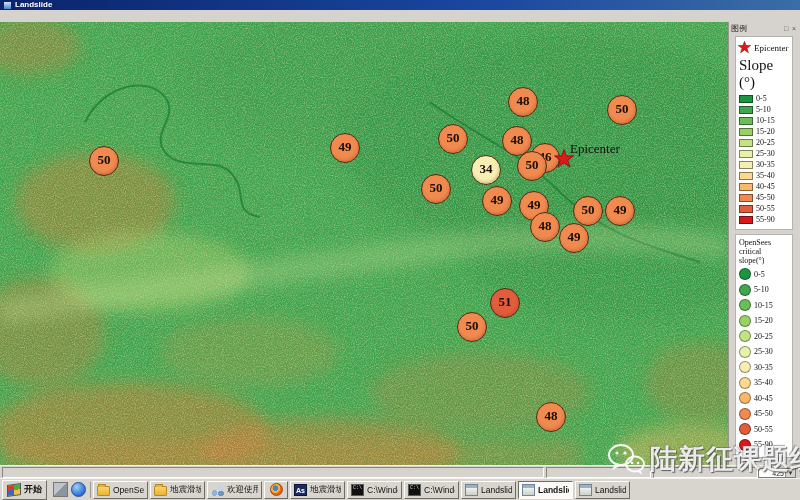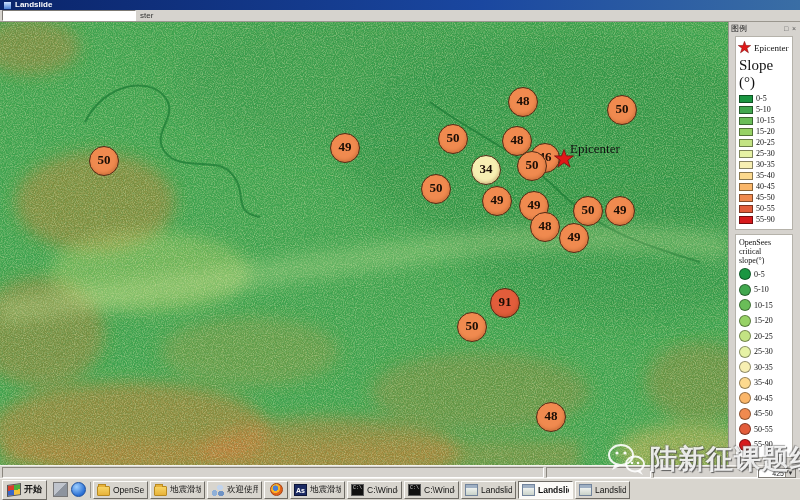--- a/index.html
+++ b/index.html
@@ -121,24 +121,20 @@
 </head>
 <body>
 
 <div class="window">
 
   <div class="titlebar">
     <span class="appicon"></span>
     <span class="title">Landslide</span>
   </div>
 
-  <div class="toolbar">
-    <div class="combo"></div>
-    <span class="fragment">ster</span>
-  </div>
 
   <div class="map-area">
     <svg width="728" height="443" viewBox="0 0 728 443" preserveAspectRatio="none">
       <defs>
         <filter id="fLight" x="0" y="0" width="100%" height="100%">
           <feTurbulence type="fractalNoise" baseFrequency="0.9" numOctaves="2" seed="11"></feTurbulence>
           <feColorMatrix type="matrix" values="0 0 0 0 0.96  0 0 0 0 0.90  0 0 0 0 0.52  0 0 0 1.6 -0.62"></feColorMatrix>
         </filter>
         <filter id="fDark" x="0" y="0" width="100%" height="100%">
           <feTurbulence type="fractalNoise" baseFrequency="0.55" numOctaves="2" seed="4"></feTurbulence>
@@ -189,21 +185,21 @@
         <div class="marker" style="left: 530px; top: 121px; background: rgb(240, 138, 79);">46</div>
         <div class="marker" style="left: 517px; top: 129px; background: rgb(240, 138, 79);">50</div>
         <div class="marker" style="left: 471px; top: 133px; background: rgb(247, 239, 178);">34</div>
         <div class="marker" style="left: 421px; top: 152px; background: rgb(240, 138, 79);">50</div>
         <div class="marker" style="left: 482px; top: 164px; background: rgb(240, 138, 79);">49</div>
         <div class="marker" style="left: 519px; top: 169px; background: rgb(240, 138, 79);">49</div>
         <div class="marker" style="left: 573px; top: 174px; background: rgb(240, 138, 79);">50</div>
         <div class="marker" style="left: 605px; top: 174px; background: rgb(240, 138, 79);">49</div>
         <div class="marker" style="left: 530px; top: 190px; background: rgb(240, 138, 79);">48</div>
         <div class="marker" style="left: 559px; top: 201px; background: rgb(240, 138, 79);">49</div>
-        <div class="marker" style="left: 490px; top: 266px; background: rgb(226, 93, 59);">91</div>
+        <div class="marker" style="left: 490px; top: 266px; background: rgb(226, 93, 59);">51</div>
         <div class="marker" style="left: 457px; top: 290px; background: rgb(240, 138, 79);">50</div>
         <div class="marker" style="left: 536px; top: 380px; background: rgb(240, 138, 79);">48</div>
       </div>
 
     <svg class="epicenter-star" id="epi-star" viewBox="0 0 20 20" style="left: 554px; top: 127px;">
       <polygon points="10,0.5 12.4,6.9 19.5,6.9 13.8,11.2 16.1,18.1 10,13.8 3.9,18.1 6.2,11.2 0.5,6.9 7.6,6.9" fill="#e01818" stroke="#7a0c0c" stroke-width="0.8"></polygon>
     </svg>
     <div class="epicenter-label" id="epi-label" style="left: 570px; top: 119px;">Epicenter</div>
   </div>
 

